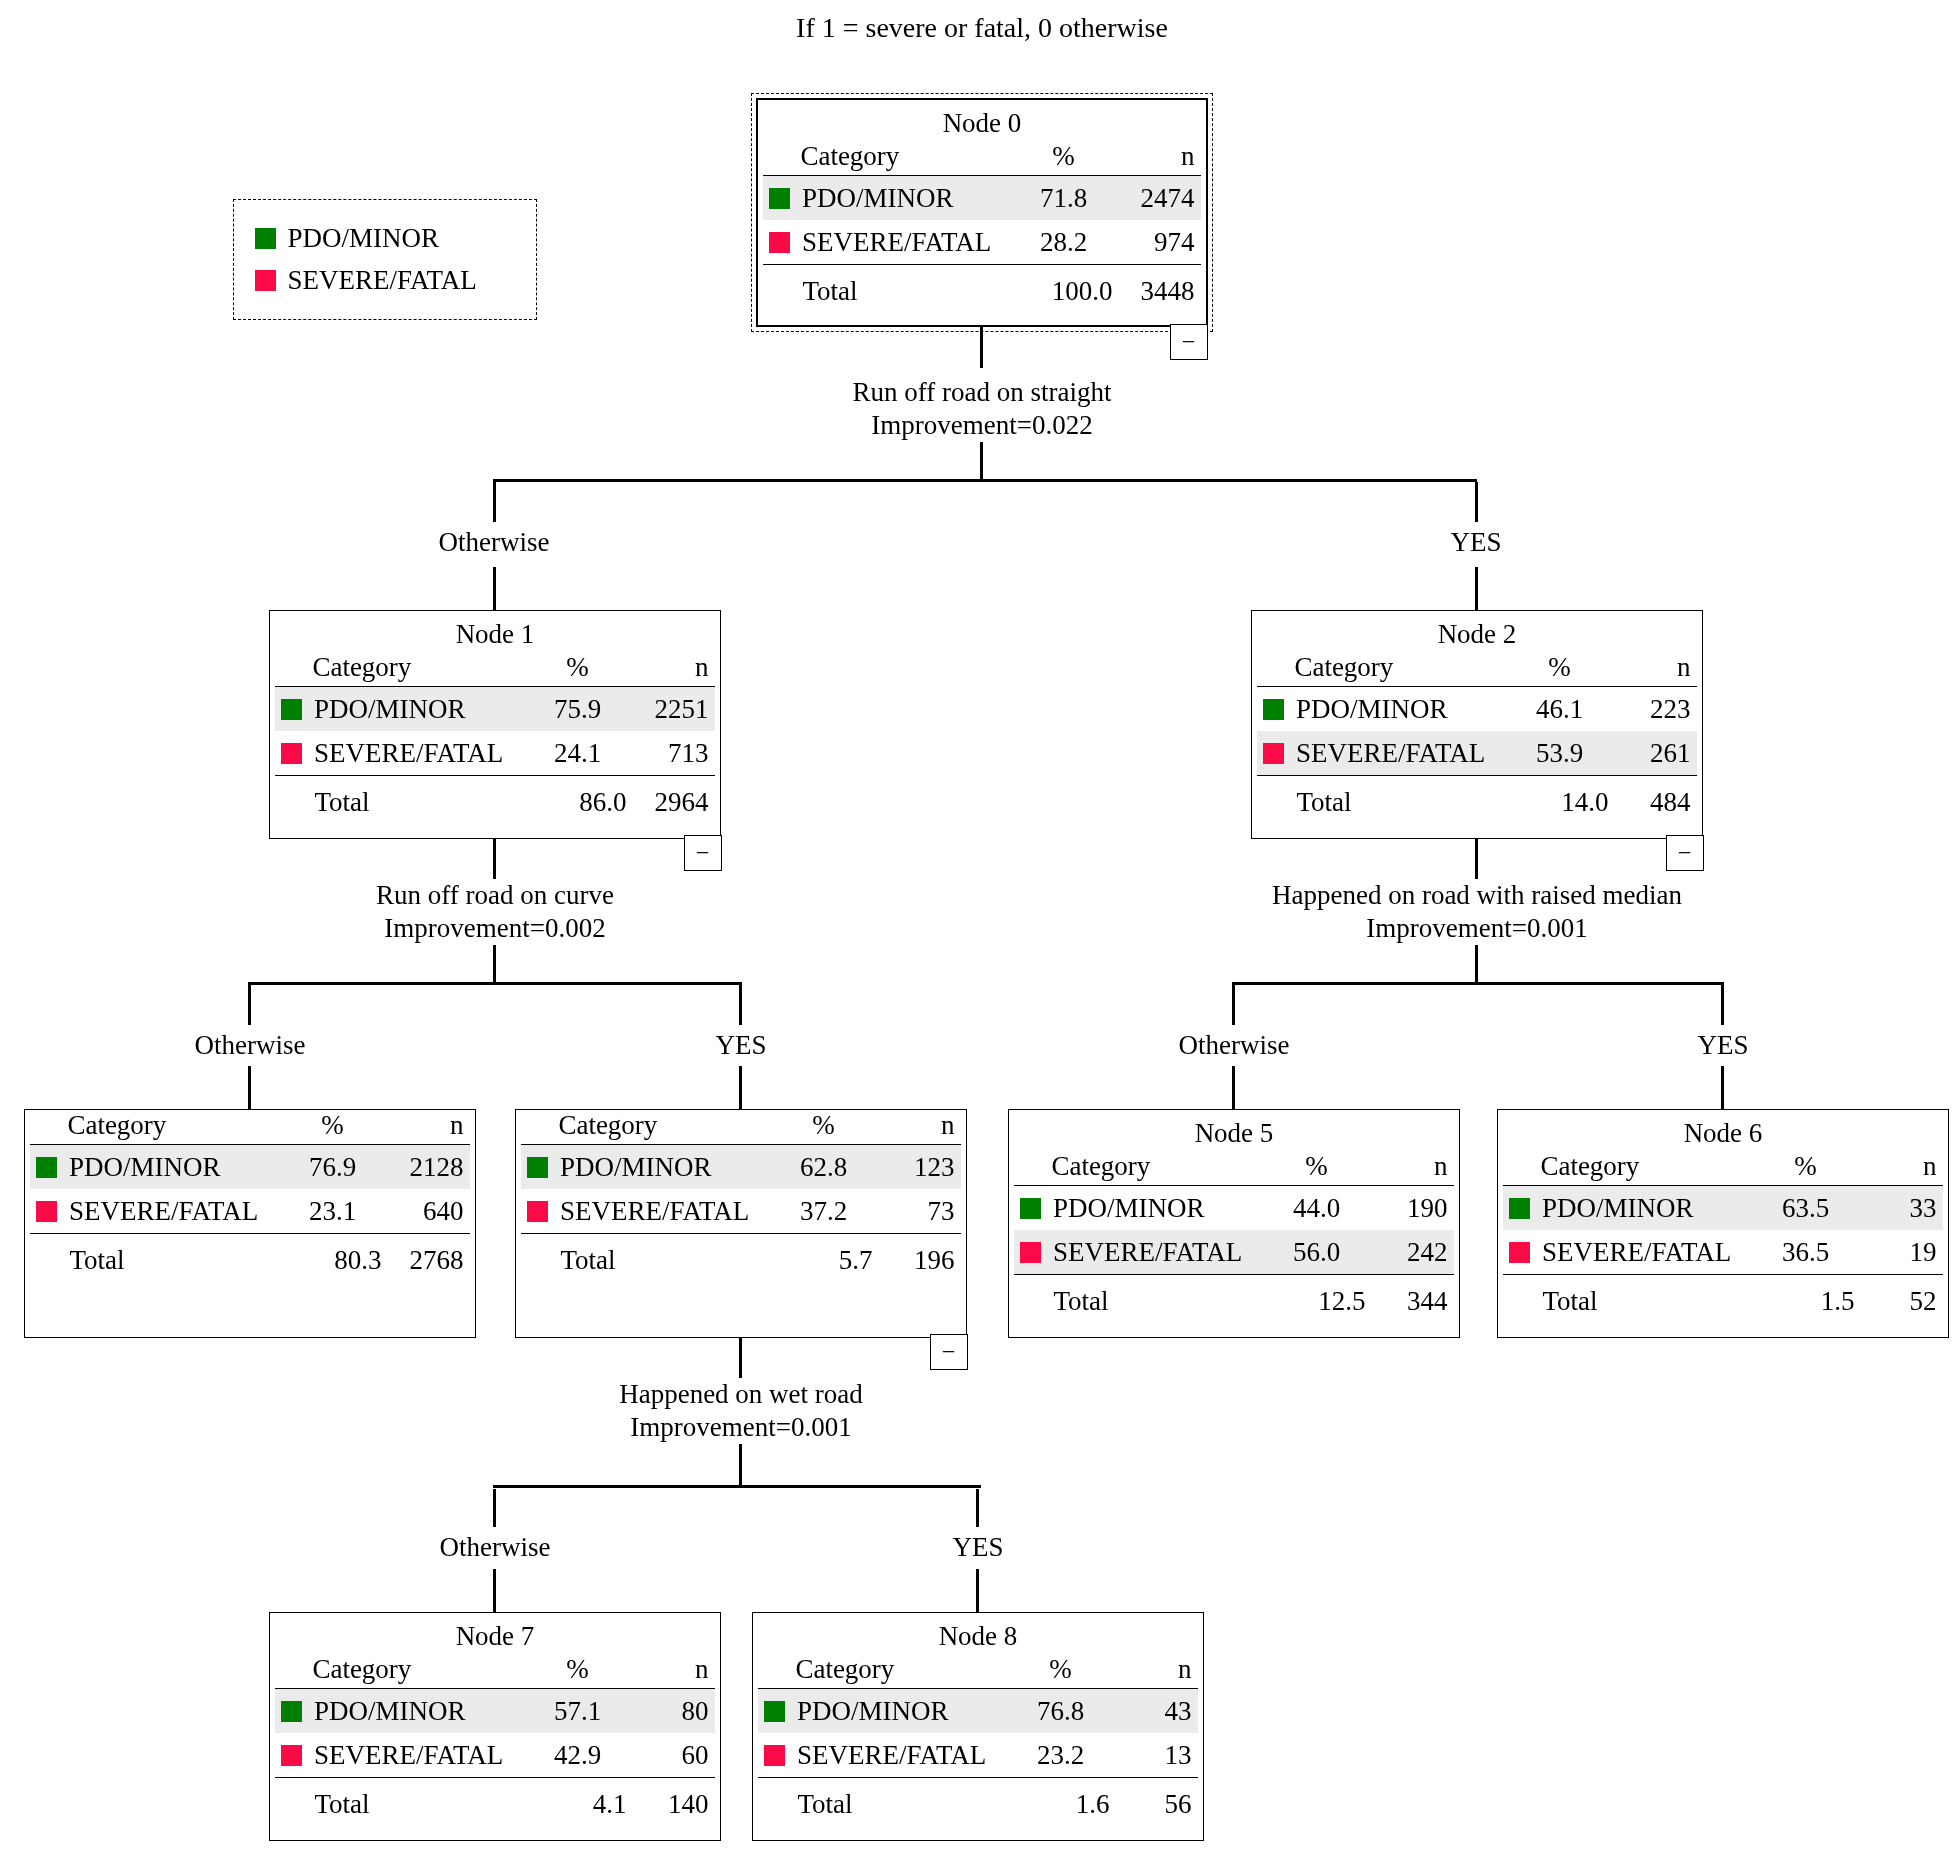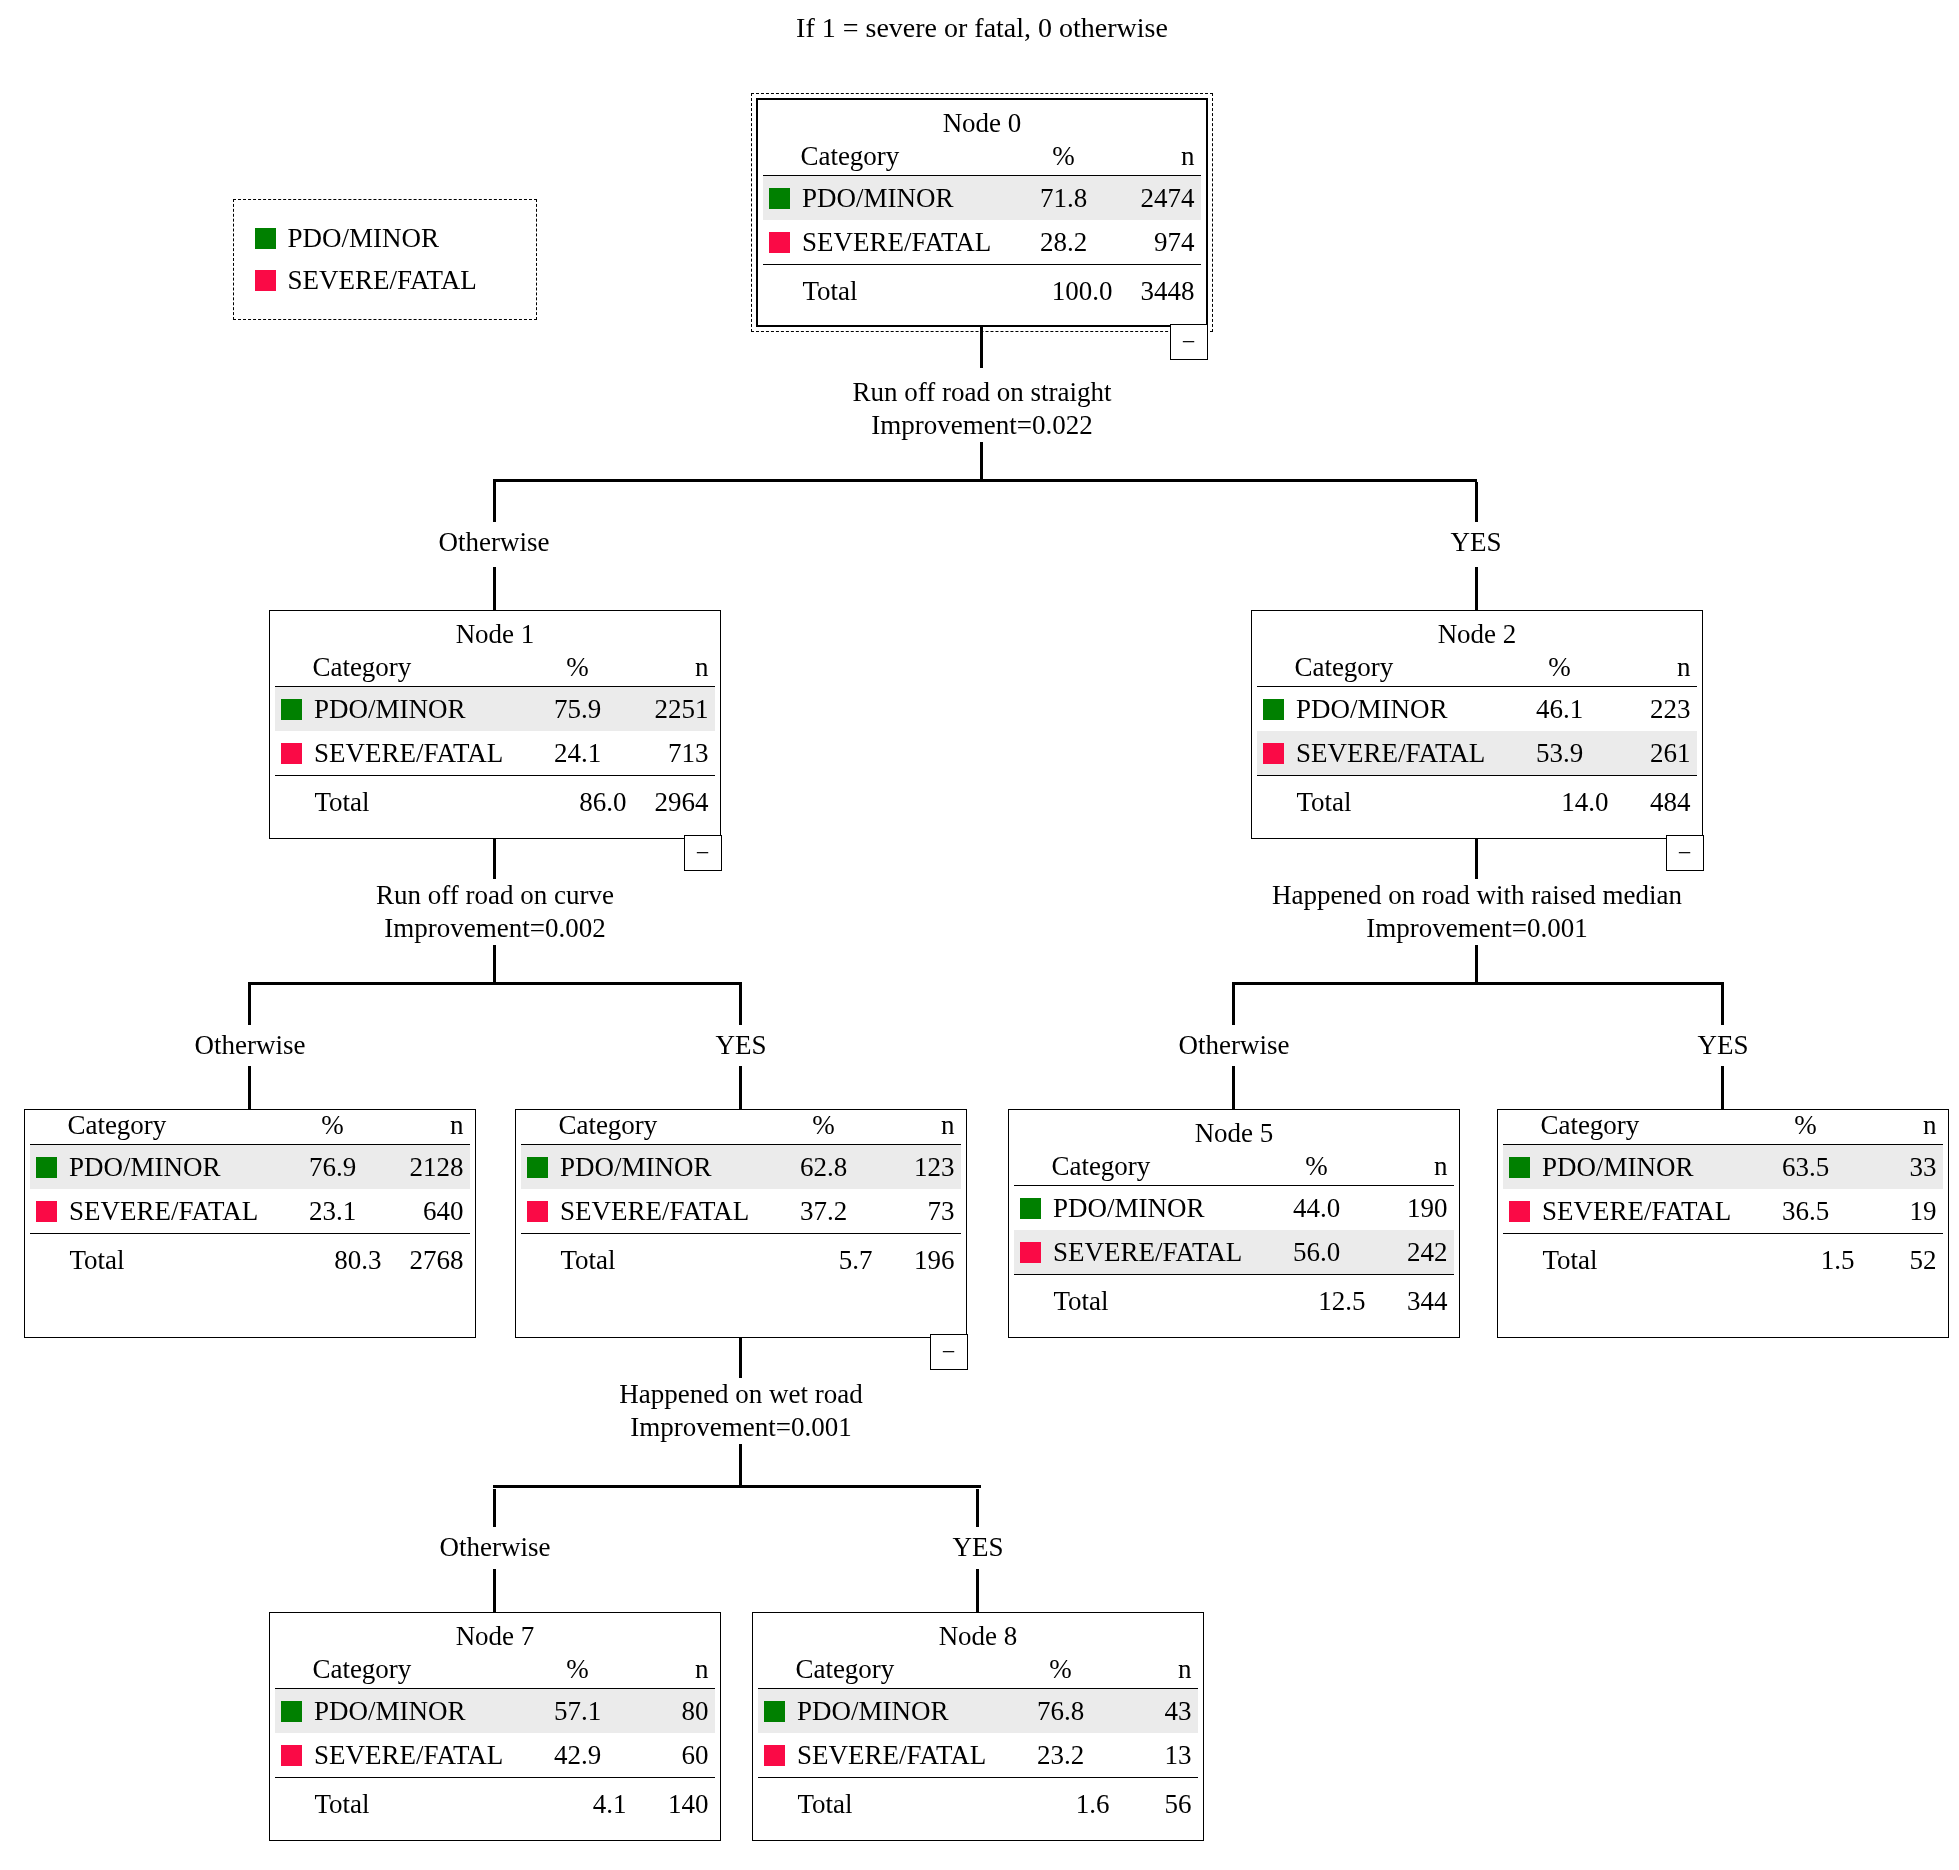--- a/index.html
+++ b/index.html
@@ -270,20 +270,21 @@
           <span class="c-pct">56.0</span>
           <span class="c-n">242</span>
         </div>
         <div class="ttotal">
           <span class="c-cat">Total</span>
           <span class="c-pct">12.5</span>
           <span class="c-n">344</span>
         </div>
       </div>
       <div class="node" style="left: 1497px; top: 1109px;">
+        <div class="node-title">Node 6</div>
         <div class="thead">
           <span class="c-cat">Category</span>
           <span class="c-pct">%</span>
           <span class="c-n">n</span>
         </div>
         <div class="trow hl">
           <span class="swatch" style="background: rgb(0, 128, 0);"></span>
           <span class="c-cat">PDO/MINOR</span>
           <span class="c-pct">63.5</span>
           <span class="c-n">33</span>

